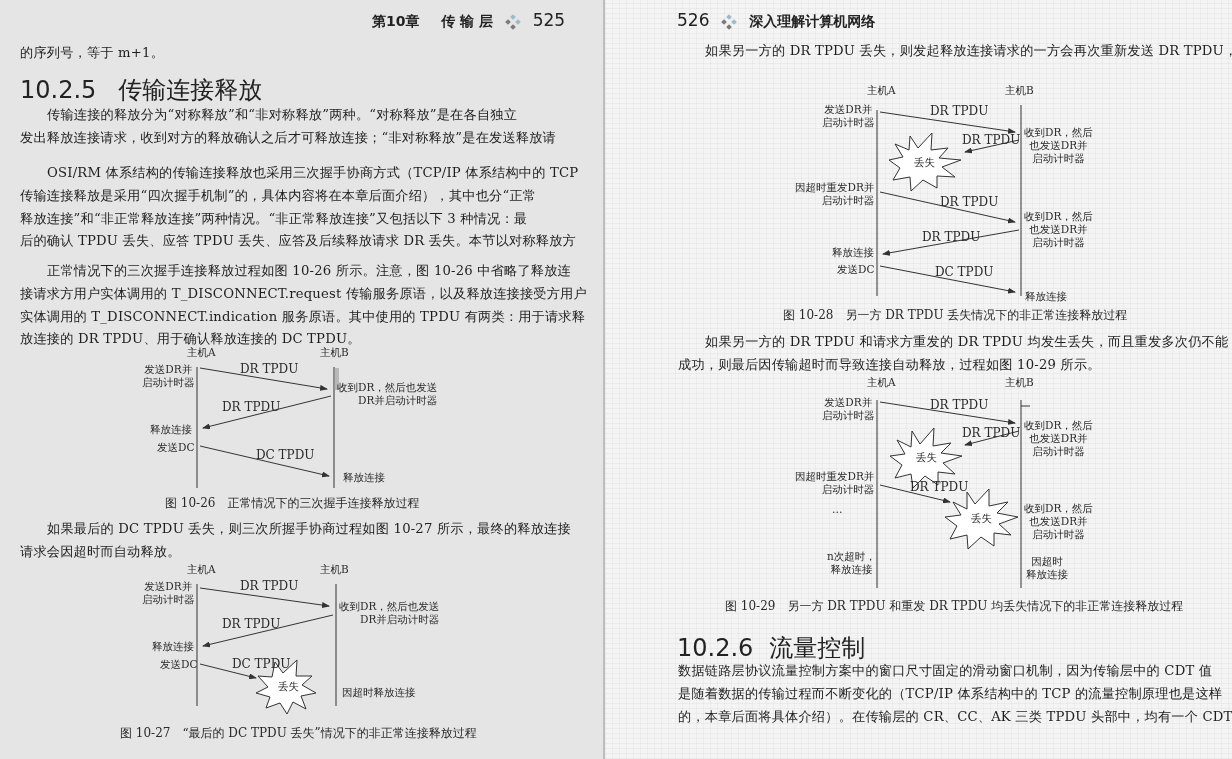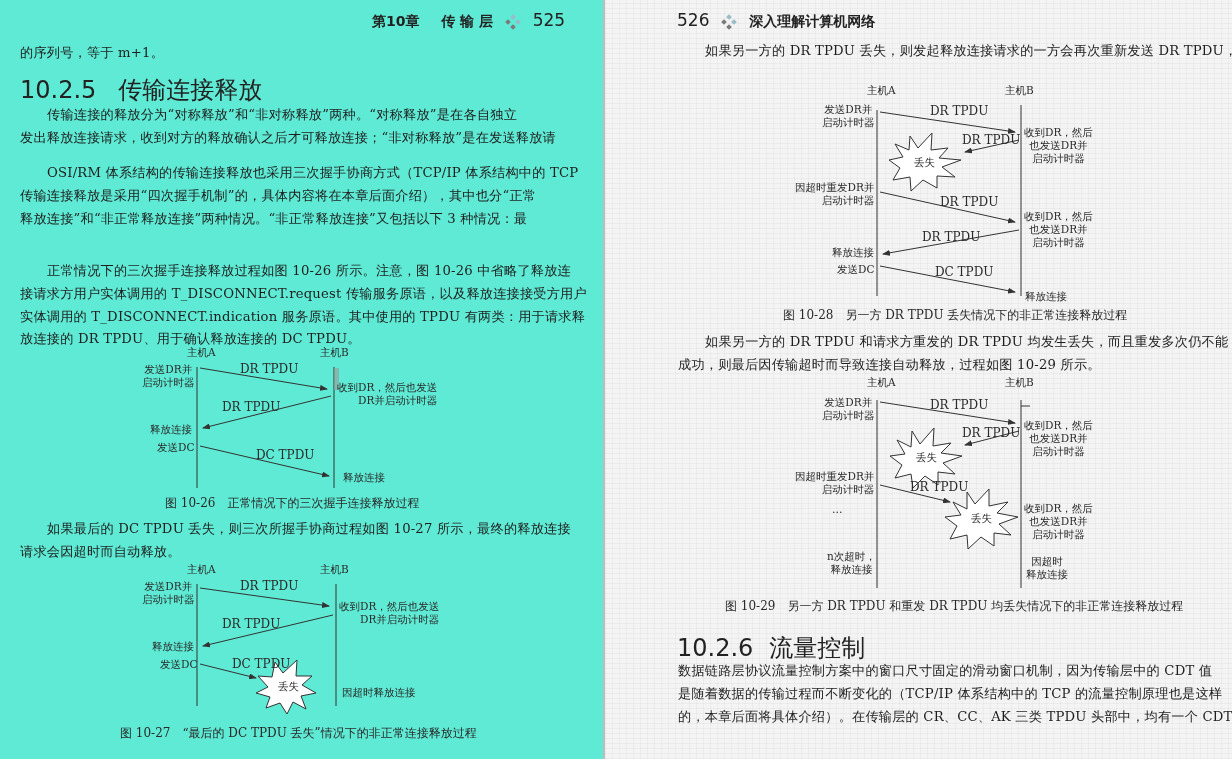--- a/index.html
+++ b/index.html
@@ -1,19 +1,19 @@
 <!DOCTYPE html>
 <html><head>
 <meta charset="utf-8">
 <style>
   html, body { margin:0; padding:0; }
   body { width:1232px; height:759px; position:relative; overflow:hidden; background:#ffffff;
          font-family:"DejaVu Serif", "Liberation Serif", serif; color:#1e1e1e; }
   .page { position:absolute; top:0; height:759px; overflow:hidden; }
-  #left-page { left:0; width:603px; background:#5eead4; }
+  #left-page { left:0; width:603px; background:#e5e5e5; }
   #divider { position:absolute; left:603px; top:0; width:2px; height:759px; background:#bdbdbd; }
   #right-page { left:605px; width:627px;
     background-color:#f4f4f4;
     background-image:
       repeating-linear-gradient(0deg, rgba(0,0,0,0.035) 0 1px, transparent 1px 5px),
       repeating-linear-gradient(90deg, rgba(0,0,0,0.03) 0 1px, transparent 1px 7px);
   }
   .abs { position:absolute; white-space:nowrap; }
   .hdr { font-family:"DejaVu Sans", "Liberation Sans", sans-serif; font-size:14px; font-weight:bold; color:#222; }
   .hdr .num { font-size:17px; font-weight:normal; }
@@ -55,20 +55,21 @@
 
   <div class="abs para" style="left:20px; top:104px; width:560px;">
     <p class="indent">传输连接的释放分为“对称释放”和“非对称释放”两种。“对称释放”是在各自独立</p>
     <p>发出释放连接请求，收到对方的释放确认之后才可释放连接；“非对称释放”是在发送释放请</p>
   </div>
 
   <div class="abs para" style="left:20px; top:162px; width:560px;">
     <p class="indent">OSI/RM 体系结构的传输连接释放也采用三次握手协商方式（TCP/IP 体系结构中的 TCP</p>
     <p>传输连接释放是采用“四次握手机制”的，具体内容将在本章后面介绍），其中也分“正常</p>
     <p>释放连接”和“非正常释放连接”两种情况。“非正常释放连接”又包括以下 3 种情况：最</p>
+    <p>后的确认 TPDU 丢失、应答 TPDU 丢失、应答及后续释放请求 DR 丢失。本节以对称释放方</p>
   </div>
 
   <div class="abs para" style="left:20px; top:260px; width:560px;">
     <p class="indent">正常情况下的三次握手连接释放过程如图 10-26 所示。注意，图 10-26 中省略了释放连</p>
     <p>接请求方用户实体调用的 T_DISCONNECT.request 传输服务原语，以及释放连接接受方用户</p>
     <p>实体调用的 T_DISCONNECT.indication 服务原语。其中使用的 TPDU 有两类：用于请求释</p>
     <p>放连接的 DR TPDU、用于确认释放连接的 DC TPDU。</p>
   </div>
 
   <div>

